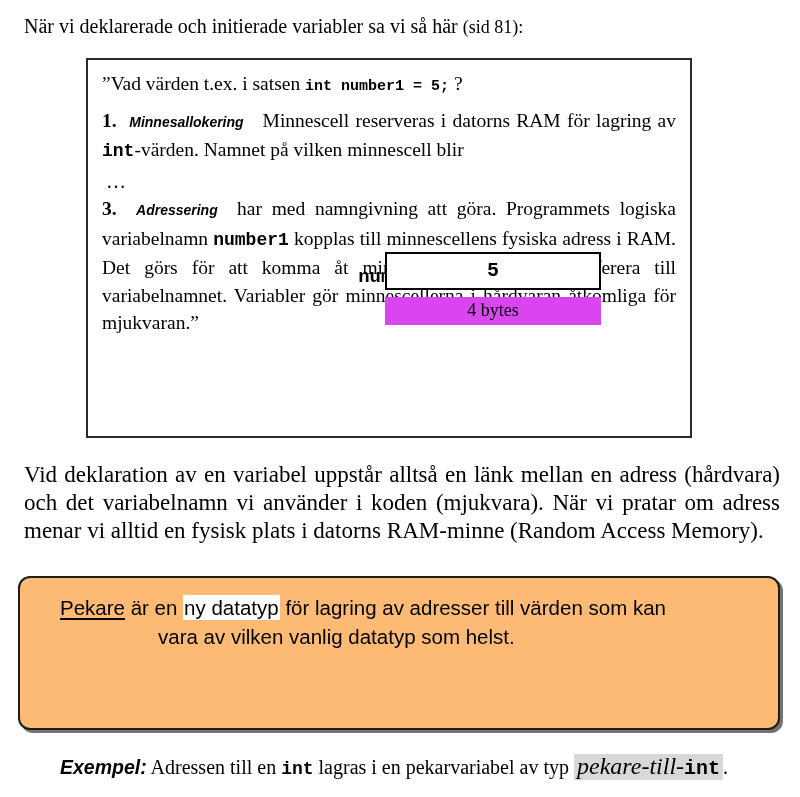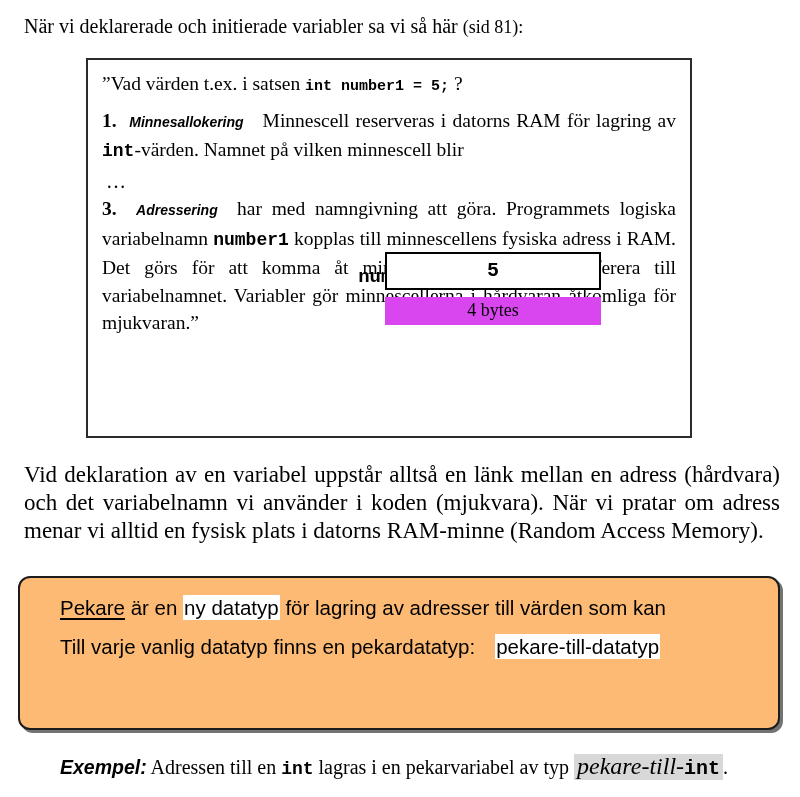--- a/index.html
+++ b/index.html
@@ -296,24 +296,22 @@
   <div class="body-para">
     <span>Vid deklaration av en variabel uppstår alltså en länk mellan en </span><span class="it">adress</span><span> (hårdvara) och det variabelnamn vi använder i koden (mjukvara). När vi pratar om </span><span class="it">adress</span><span> menar vi alltid en fysisk plats i datorns RAM-minne (</span><span class="it">Random Access Memory</span><span>).</span>
   </div>
 
   <div class="def-box">
     <div class="def-inner">
 
       <div class="def-l1">
         <span class="u">Pekare</span><span> är en </span><span class="hl-white">ny datatyp</span><span> för lagring av </span><span class="it">adresser</span><span> till värden som kan</span>
       </div>
-
-      <div class="def-l2">
-        <span>Till varje vanlig datatyp finns en pekardatatyp:</span><span class="gap-wide"></span><span class="hl-white"><span class="it">pekare-till</span><span>-datatyp</span></span>
-      </div>
+      <div class="def-l1b">vara av vilken vanlig datatyp som helst.</div>
+
 
 
     </div>
   </div>
 
   <div class="exempel-line">
     <span class="exempel-head">Exempel:</span><span> Adressen till en </span><span class="mono-plain">int</span><span> lagras i en pekarvariabel av typ </span><span class="hl-gray"><span class="big-it">pekare-till-</span><span class="big-mono">int</span></span><span>.</span>
   </div>
 
 </div>

